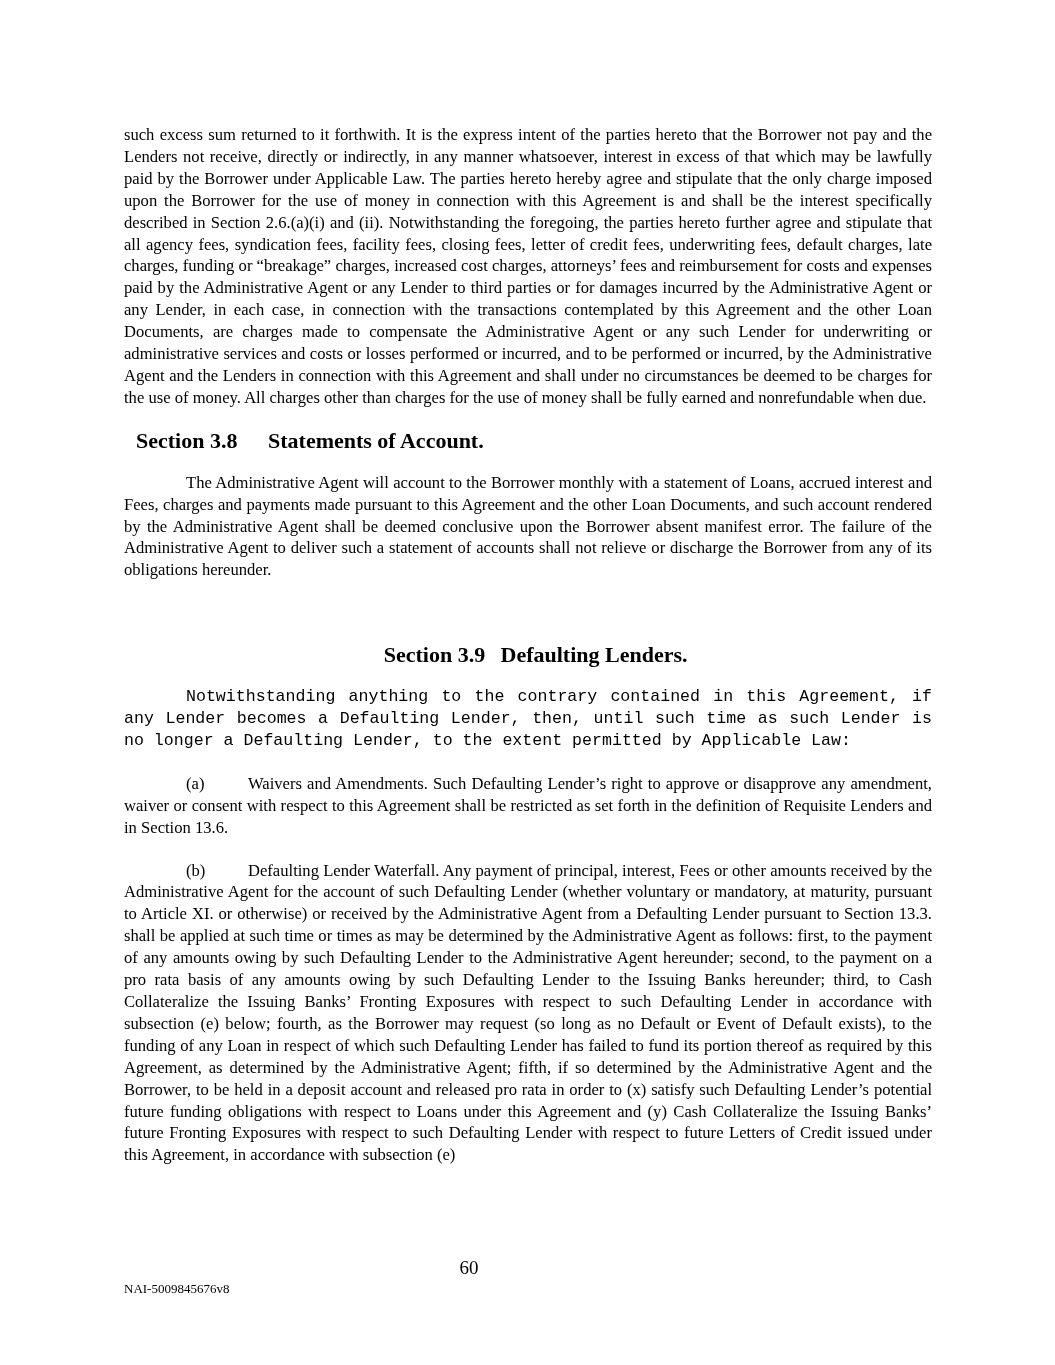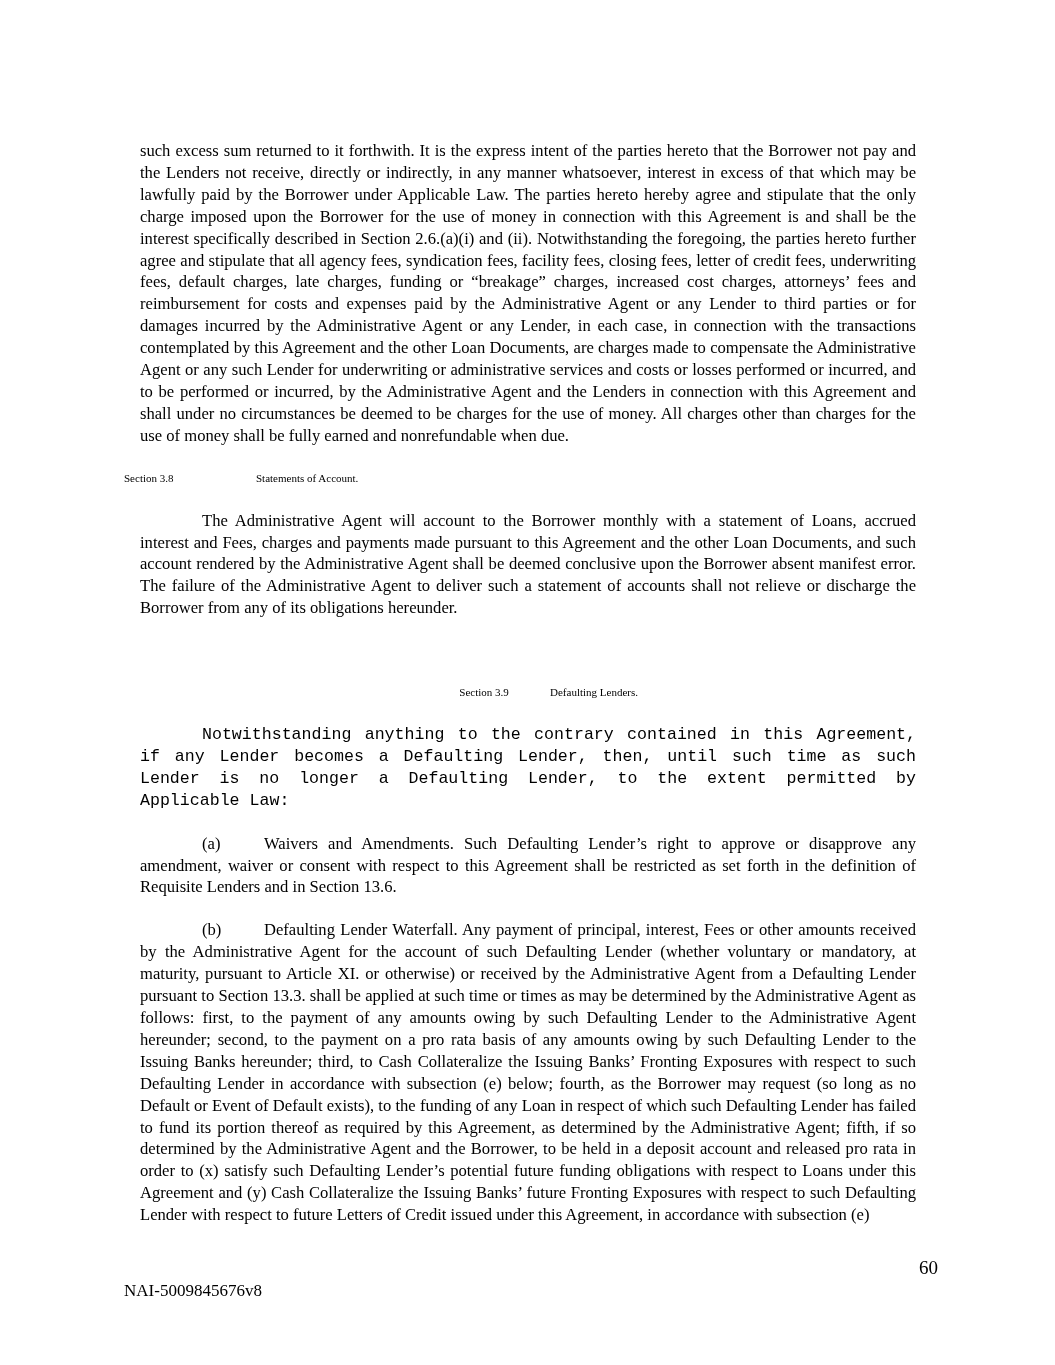--- a/index.html
+++ b/index.html
@@ -4,35 +4,35 @@
 <style>
   html, body { margin: 0; padding: 0; background: #ffffff; }
   body {
     width: 1055px; height: 1365px; position: relative; overflow: hidden;
     font-family: "Liberation Serif", "DejaVu Serif", serif;
     color: #000000;
   }
   .page { position: absolute; left: 124px; top: 124px; width: 808px; }
   .para {
     font-size: 16.6px; line-height: 21.9px; text-align: justify;
-    margin: 16px; text-align-last: left;
+    margin: 0; text-align-last: left;
   }
   .indent { text-indent: 62px; }
   .heading {
-    font-size: 11px; font-weight: normal; line-height: 21.9px; margin: 0;
+    font-size: 22px; font-weight: bold; line-height: 21.9px; margin: 12px;
   }
   .heading .num { display: inline-block; width: 132px; }
   .u { }
   .item-label { display: inline-block; width: 62px; text-indent: 0; }
   .footer-page {
-    position: absolute; top: 1257px; left: 0; width: 938px; text-align: right;
+    position: absolute; top: 1257px; left: 0; width: 938px; text-align: center;
     font-size: 19px;
   }
   .footer-id {
-    position: absolute; top: 1281px; left: 124px; font-size: 17px;
+    position: absolute; top: 1281px; left: 124px; font-size: 13px;
   }
 </style>
 </head>
 <body>
 
 <div class="page">
   <p class="para" style="margin-bottom:21px;">such excess sum returned to it forthwith.  It is the express intent of the parties hereto that the Borrower not pay and the Lenders not receive, directly or indirectly, in any manner whatsoever, interest in excess of that which may be lawfully paid by the Borrower under Applicable Law.  The parties hereto hereby agree and stipulate that the only charge imposed upon the Borrower for the use of money in connection with this Agreement is and shall be the interest specifically described in Section 2.6.(a)(i) and (ii).  Notwithstanding the foregoing, the parties hereto further agree and stipulate that all agency fees, syndication fees, facility fees, closing fees, letter of credit fees, underwriting fees, default charges, late charges, funding or “breakage” charges, increased cost charges, attorneys’ fees and reimbursement for costs and expenses paid by the Administrative Agent or any Lender to third parties or for damages incurred by the Administrative Agent or any Lender, in each case, in connection with the transactions contemplated by this Agreement and the other Loan Documents, are charges made to compensate the Administrative Agent or any such Lender for underwriting or administrative services and costs or losses performed or incurred, and to be performed or incurred, by the Administrative Agent and the Lenders in connection with this Agreement and shall under no circumstances be deemed to be charges for the use of money.  All charges other than charges for the use of money shall be fully earned and nonrefundable when due.</p>
 
   <p class="heading" style="margin-bottom:20px;">
     <span class="num">Section 3.8</span><span>Statements of Account.</span>

